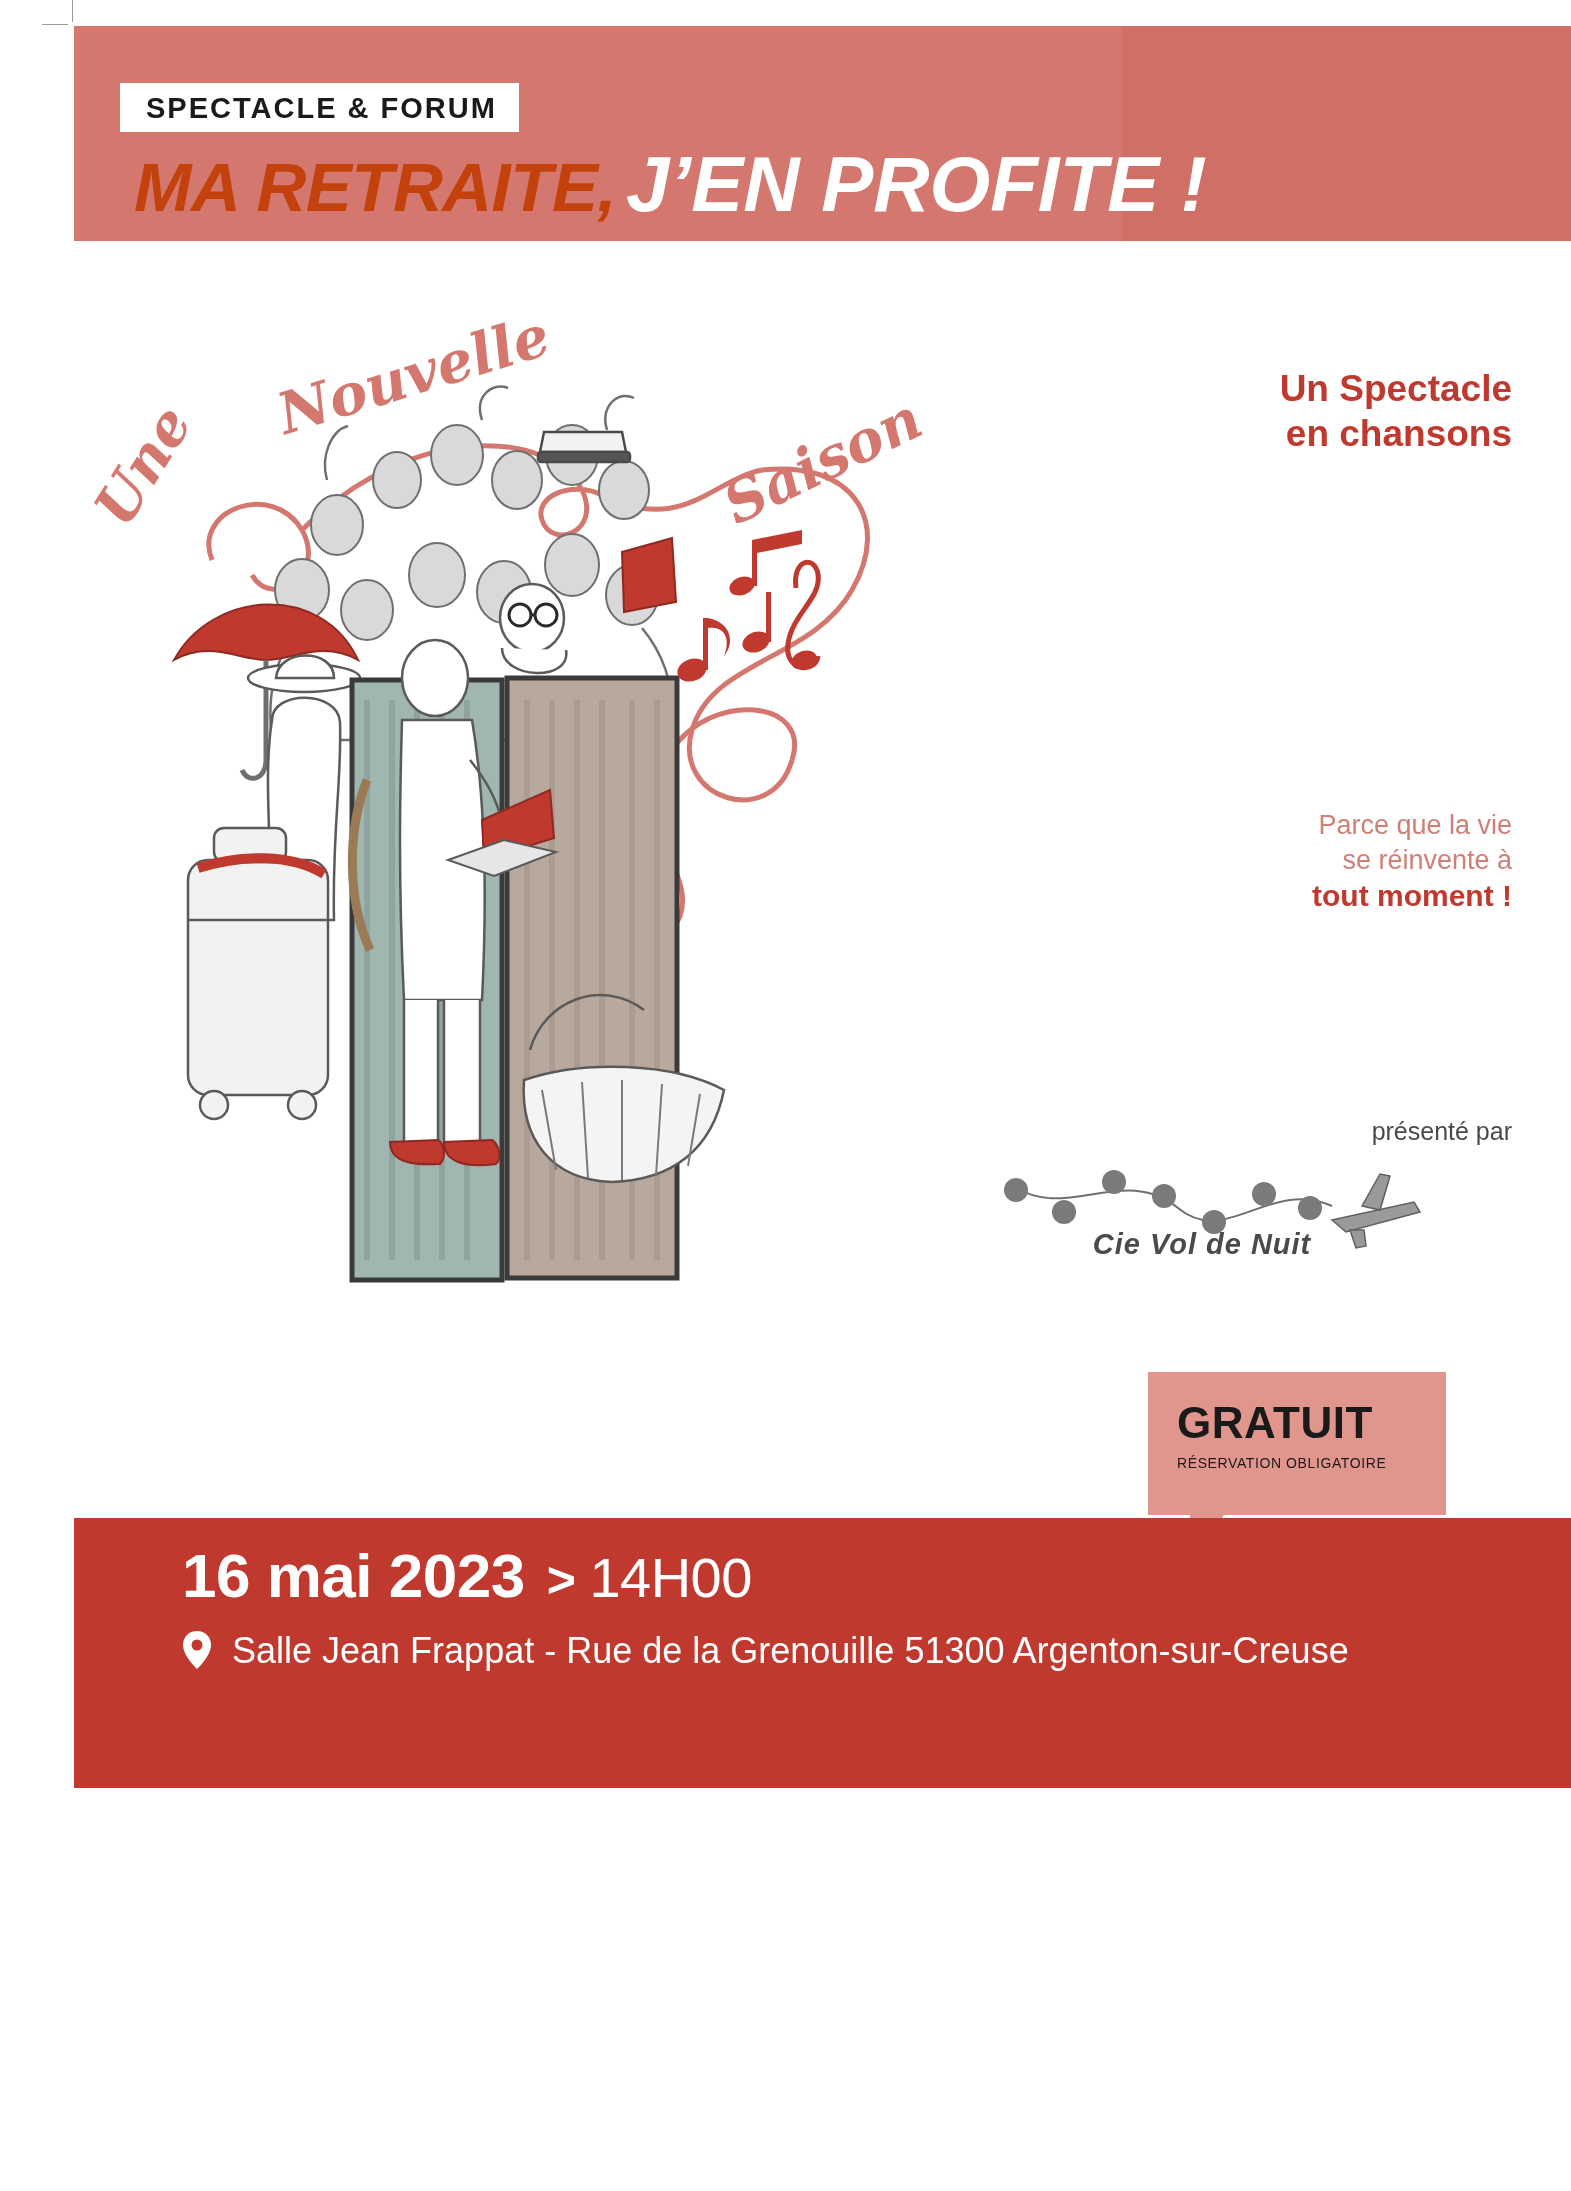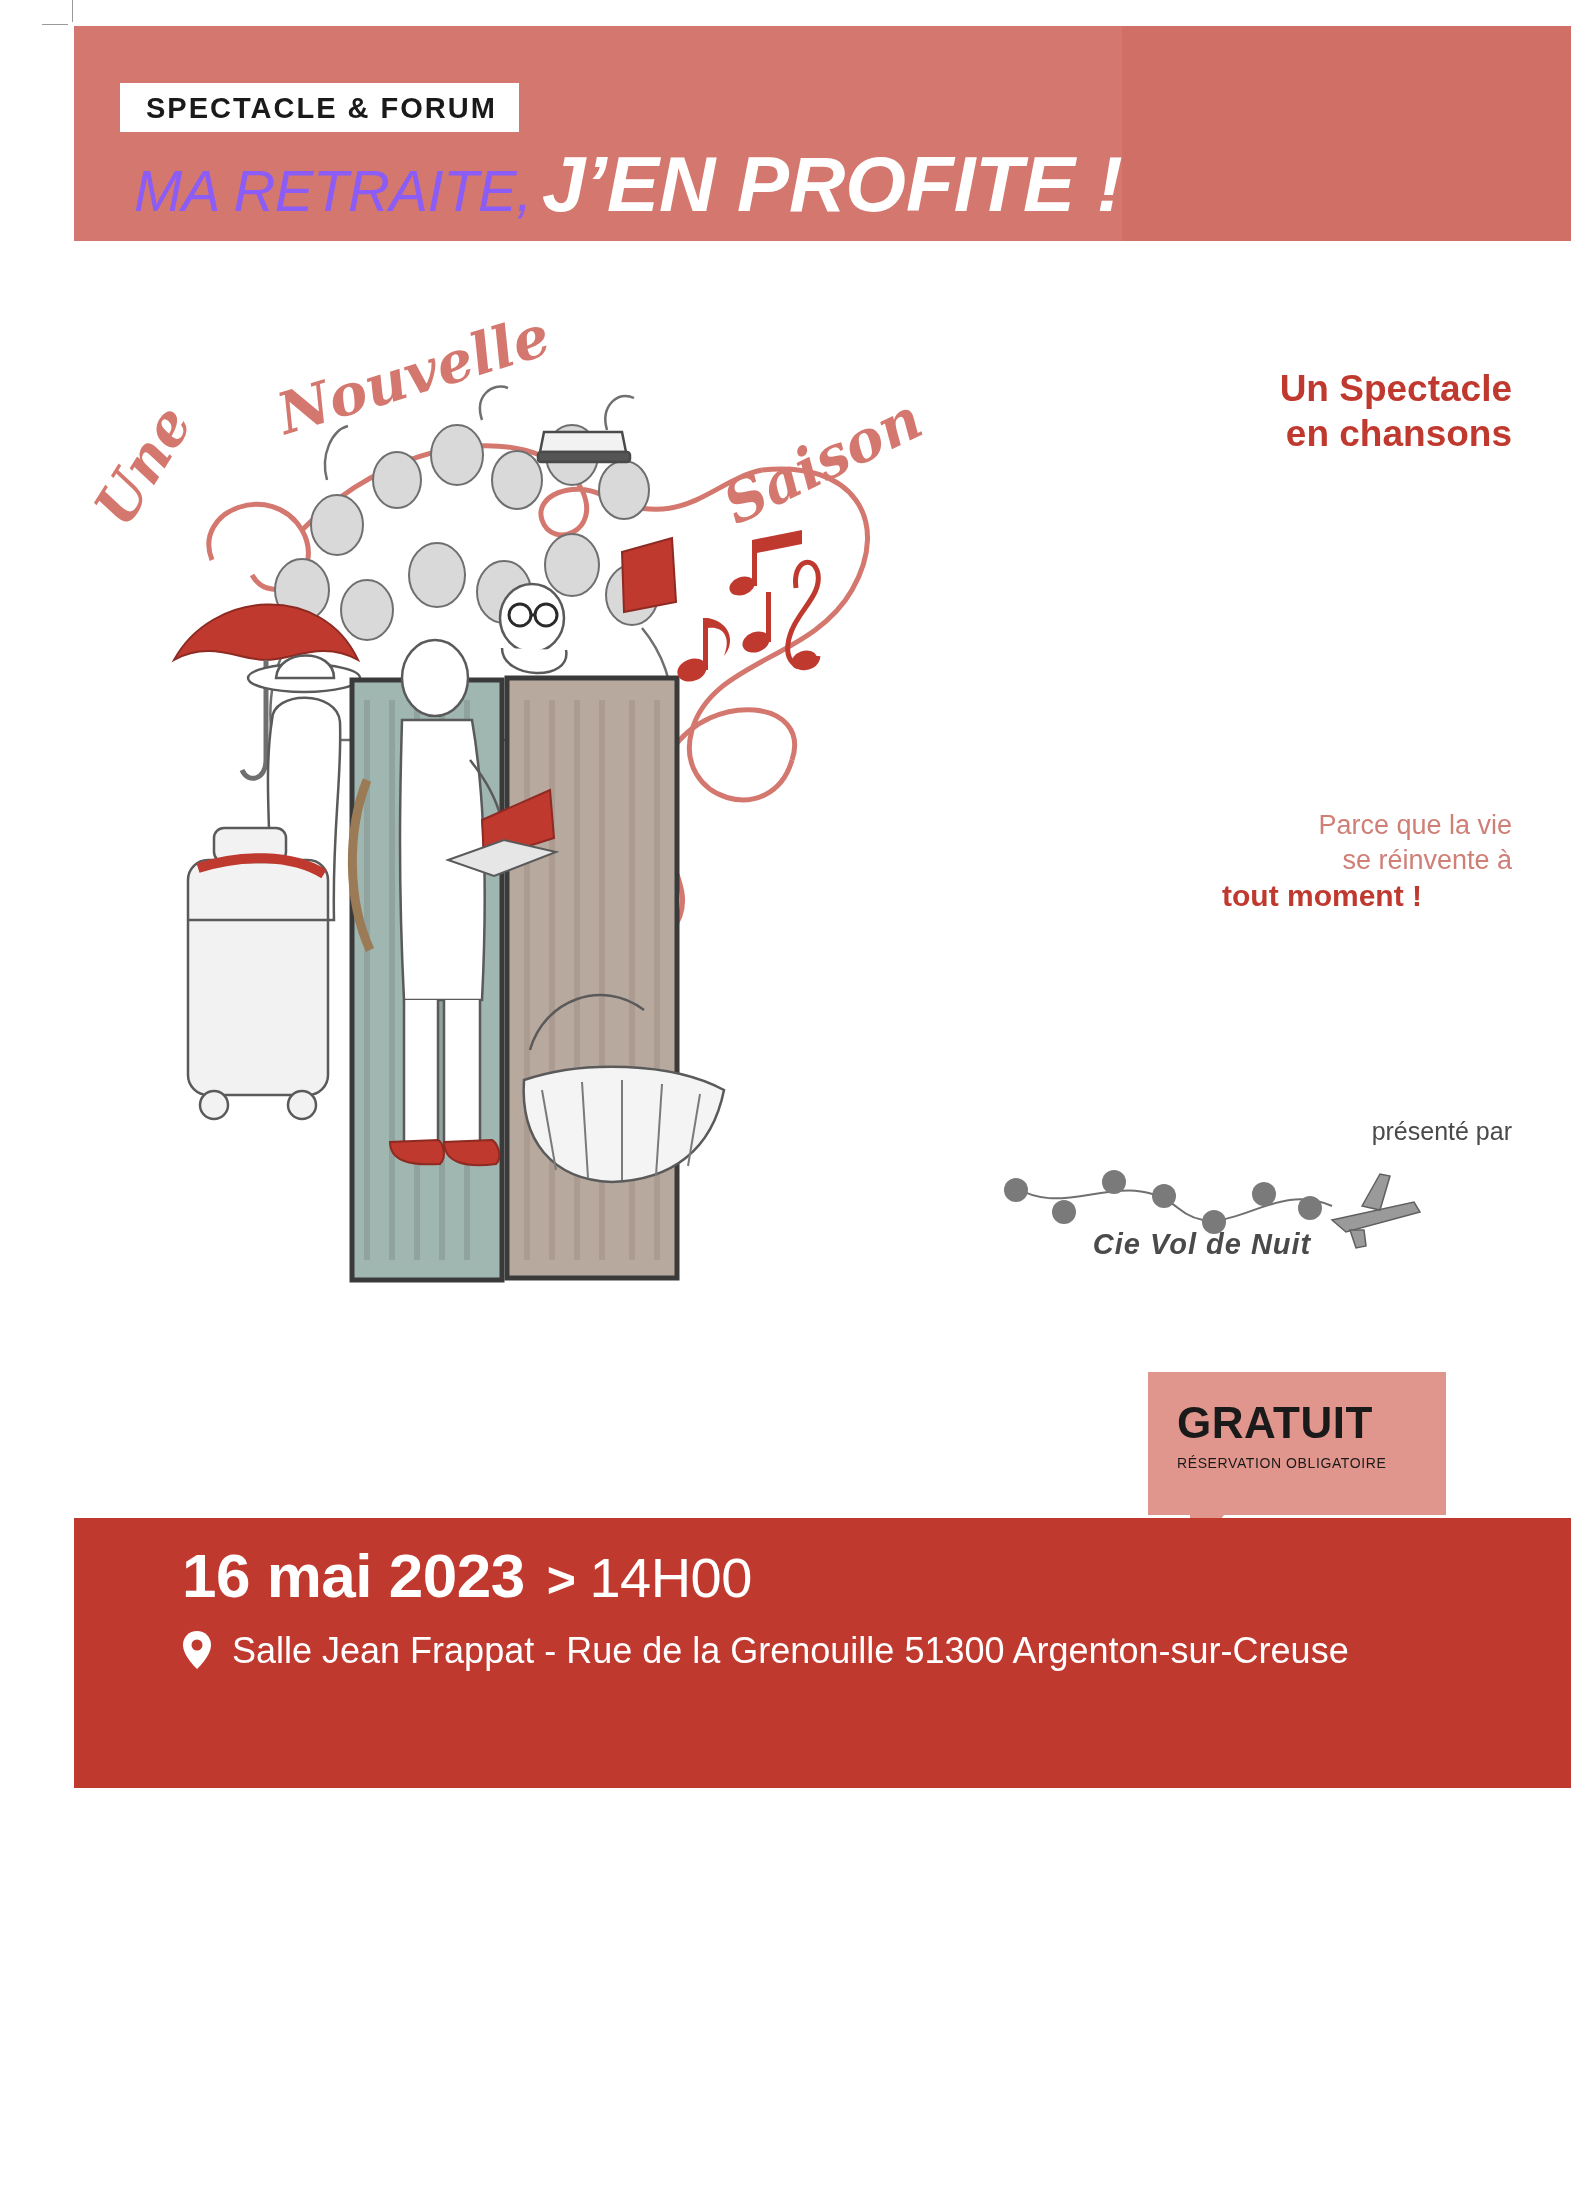--- a/index.html
+++ b/index.html
@@ -57,24 +57,24 @@
   }
   .title-wrap {
     position: absolute;
     left: 92px;
     top: 139px;
     width: 1340px;
     height: 88px;
     white-space: nowrap;
   }
   .title-a {
-    font-size: 58px;
-    font-weight: normal;
+    font-size: 69px;
+    font-weight: bold;
     font-style: italic;
-    color: #8b5cf6;
+    color: #c2410c;
     letter-spacing: -0.5px;
   }
   .title-b {
     font-size: 78px;
     font-weight: bold;
     font-style: italic;
     color: #ffffff;
     letter-spacing: 0px;
     margin-left: 10px;
   }
@@ -126,21 +126,20 @@
     width: 380px;
     text-align: right;
     color: #cf7f76;
     font-size: 27px;
     line-height: 1.28;
   }
   .tagline .strong {
     color: #c0392f;
     font-weight: bold;
     font-size: 30px;
-    text-align: center;
   }
   .presente {
     position: absolute;
     left: 1100px;
     top: 1117px;
     width: 370px;
     text-align: right;
     color: #4a4a4a;
     font-size: 25px;
   }

